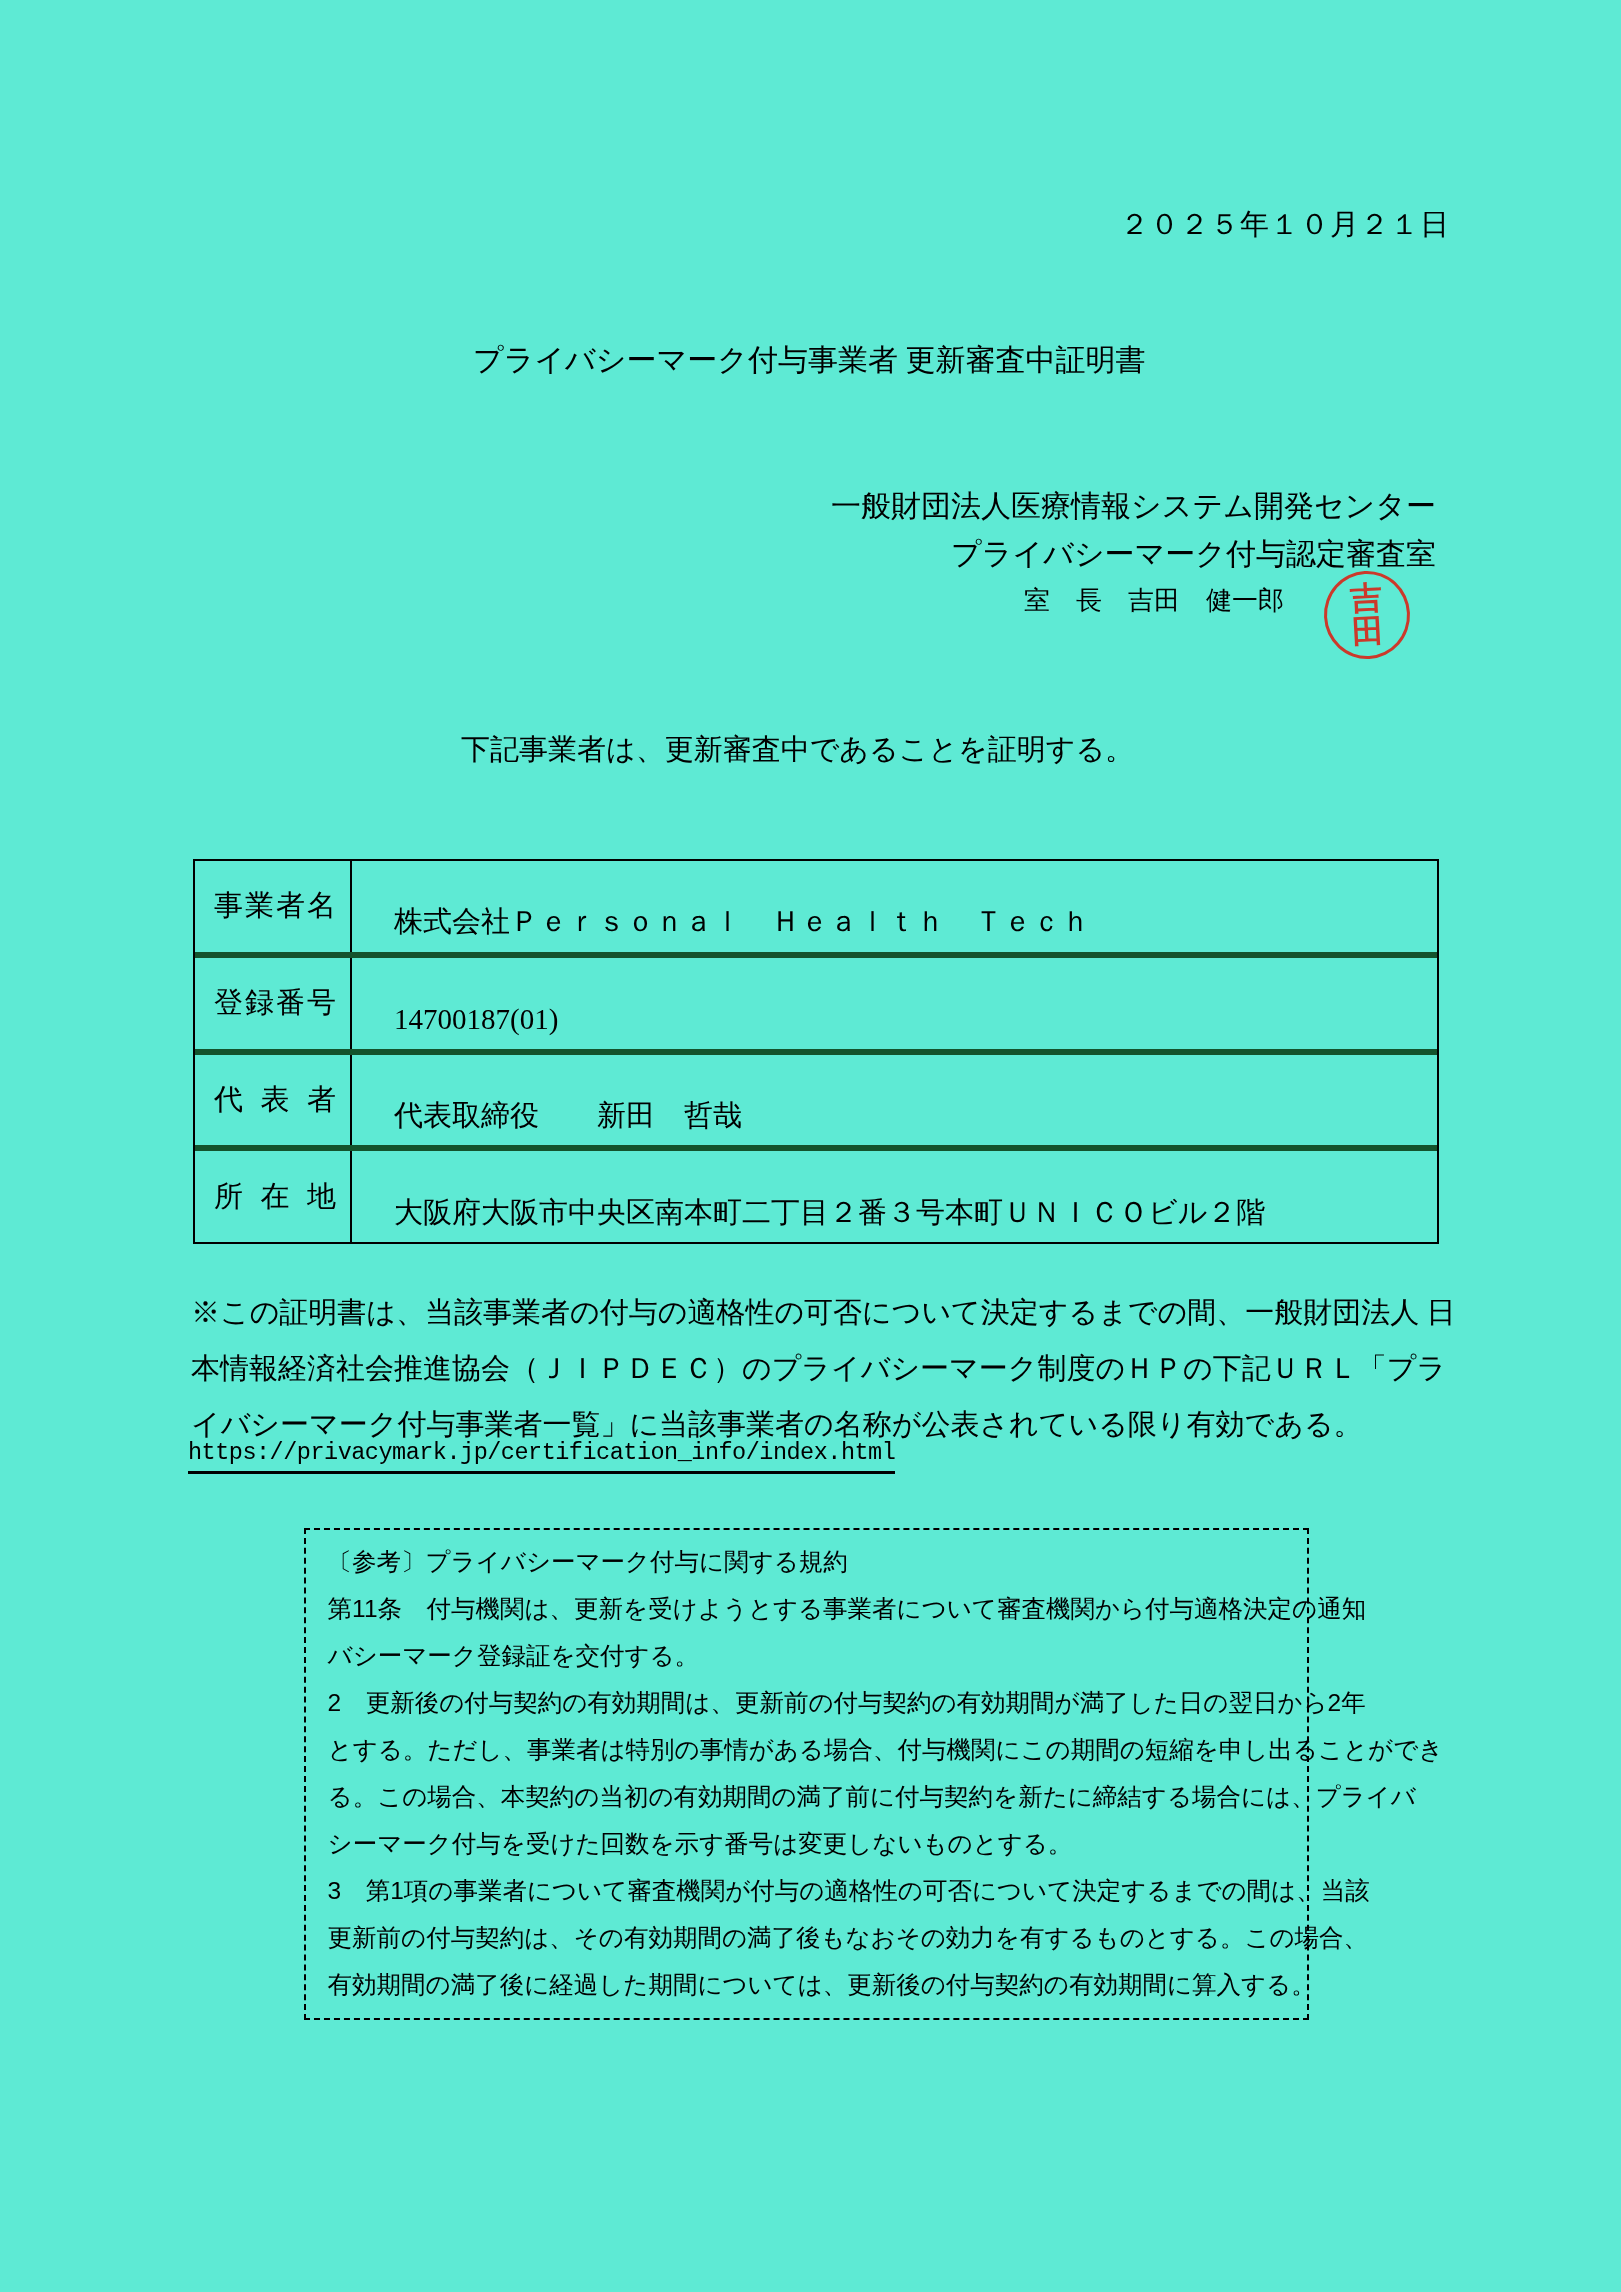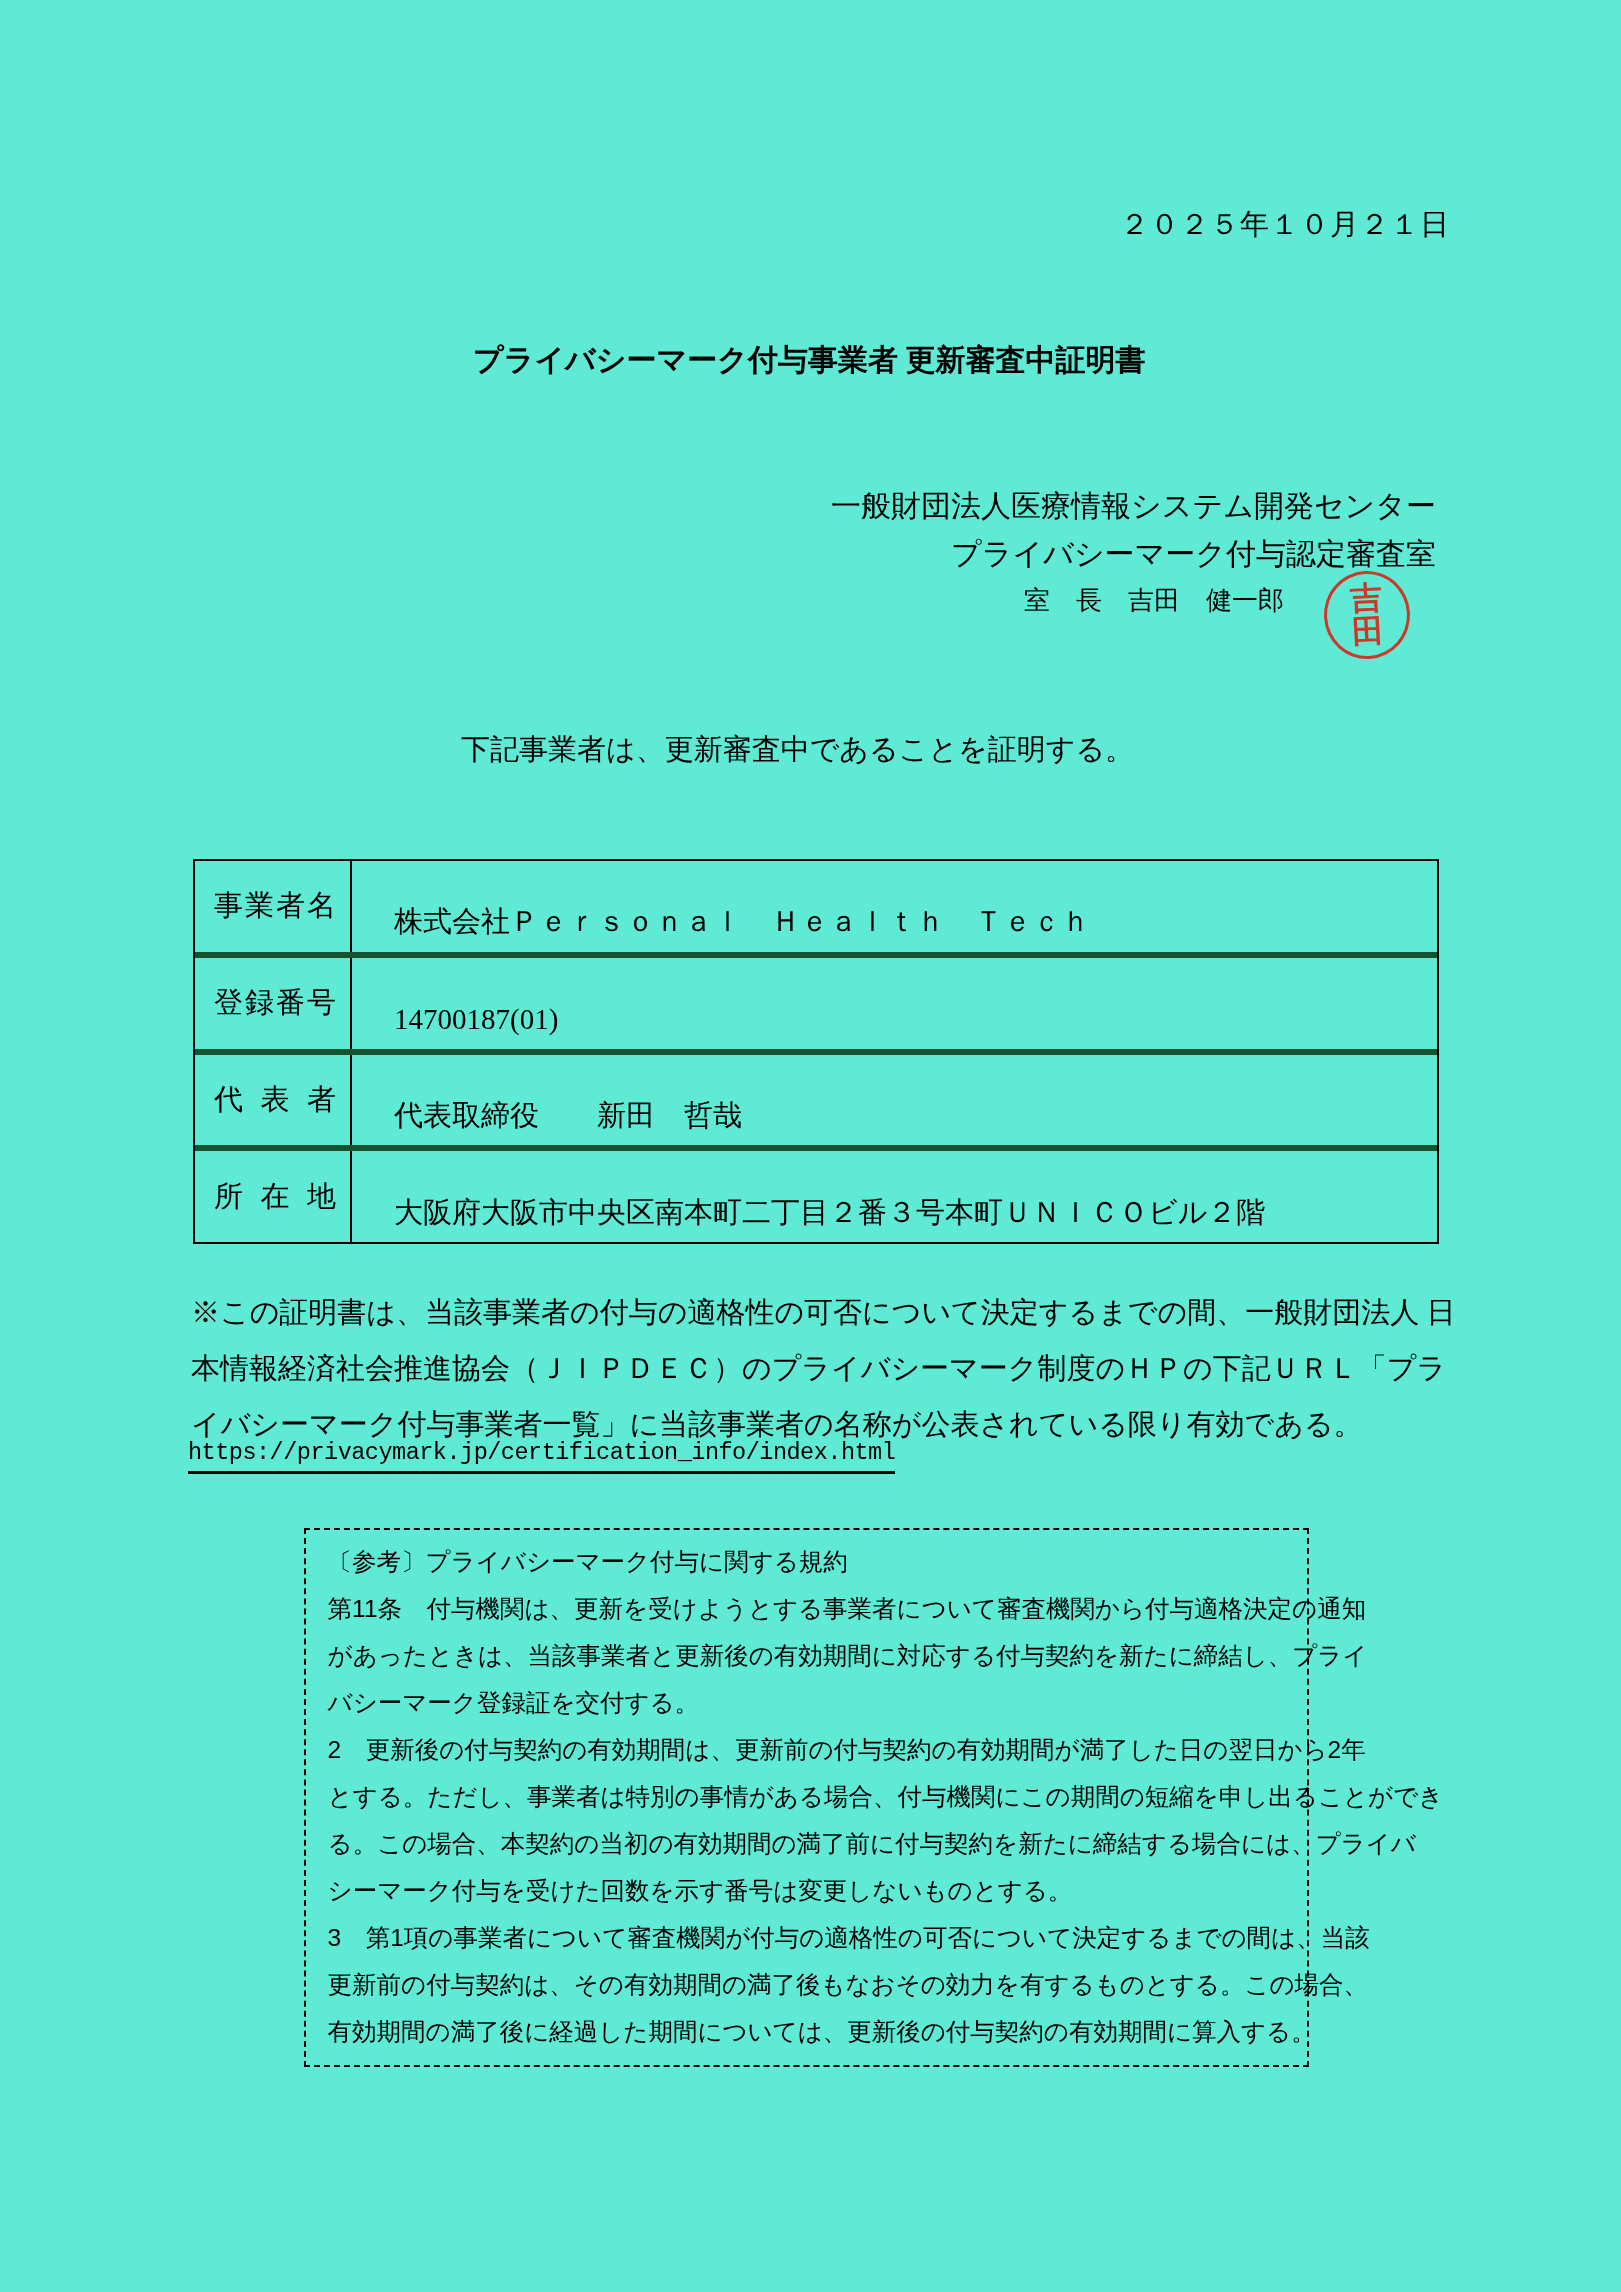--- a/index.html
+++ b/index.html
@@ -7,21 +7,21 @@
     position:relative;
     width:1621px;height:2293px;
     background:#5eead4;
     color:#000;
     font-family:"Liberation Serif","DejaVu Serif",serif;
     overflow:hidden;
   }
   .abs{position:absolute;white-space:nowrap;}
 
   .date{top:205px;right:171px;font-size:29px;letter-spacing:1px;}
-  .title{top:340px;left:473px;font-size:30px;font-weight:bold;}
+  .title{top:340px;left:473px;font-size:30px;}
 
   .issuer-line1{top:486px;right:185px;font-size:30px;}
   .issuer-line2{top:534px;right:185px;font-size:30px;}
   .issuer-line3{top:583px;right:337px;font-size:26px;}
 
   .seal{
     top:571px;left:1324px;width:80px;height:82px;
     border:3.9px solid #cc392b;border-radius:50%;
     display:flex;flex-direction:column;align-items:center;justify-content:center;
     color:#cc392b;font-size:32px;line-height:33px;font-weight:bold;
@@ -117,21 +117,20 @@
     <div>※この証明書は、当該事業者の付与の適格性の可否について決定するまでの間、一般財団法人 日</div>
     <div>本情報経済社会推進協会（ＪＩＰＤＥＣ）のプライバシーマーク制度のＨＰの下記ＵＲＬ「プラ</div>
     <div>イバシーマーク付与事業者一覧」に当該事業者の名称が公表されている限り有効である。</div>
   </div>
 
   <a href="#" class="abs url-link">https://privacymark.jp/certification_info/index.html</a>
 
   <div class="ref-box">
     <div>〔参考〕プライバシーマーク付与に関する規約</div>
     <div>第11条　付与機関は、更新を受けようとする事業者について審査機関から付与適格決定の通知</div>
-    <div>があったときは、当該事業者と更新後の有効期間に対応する付与契約を新たに締結し、プライ</div>
     <div>バシーマーク登録証を交付する。</div>
     <div>2　更新後の付与契約の有効期間は、更新前の付与契約の有効期間が満了した日の翌日から2年</div>
     <div>とする。ただし、事業者は特別の事情がある場合、付与機関にこの期間の短縮を申し出ることができ</div>
     <div>る。この場合、本契約の当初の有効期間の満了前に付与契約を新たに締結する場合には、プライバ</div>
     <div>シーマーク付与を受けた回数を示す番号は変更しないものとする。</div>
     <div>3　第1項の事業者について審査機関が付与の適格性の可否について決定するまでの間は、当該</div>
     <div>更新前の付与契約は、その有効期間の満了後もなおその効力を有するものとする。この場合、</div>
     <div>有効期間の満了後に経過した期間については、更新後の付与契約の有効期間に算入する。</div>
   </div>
 

